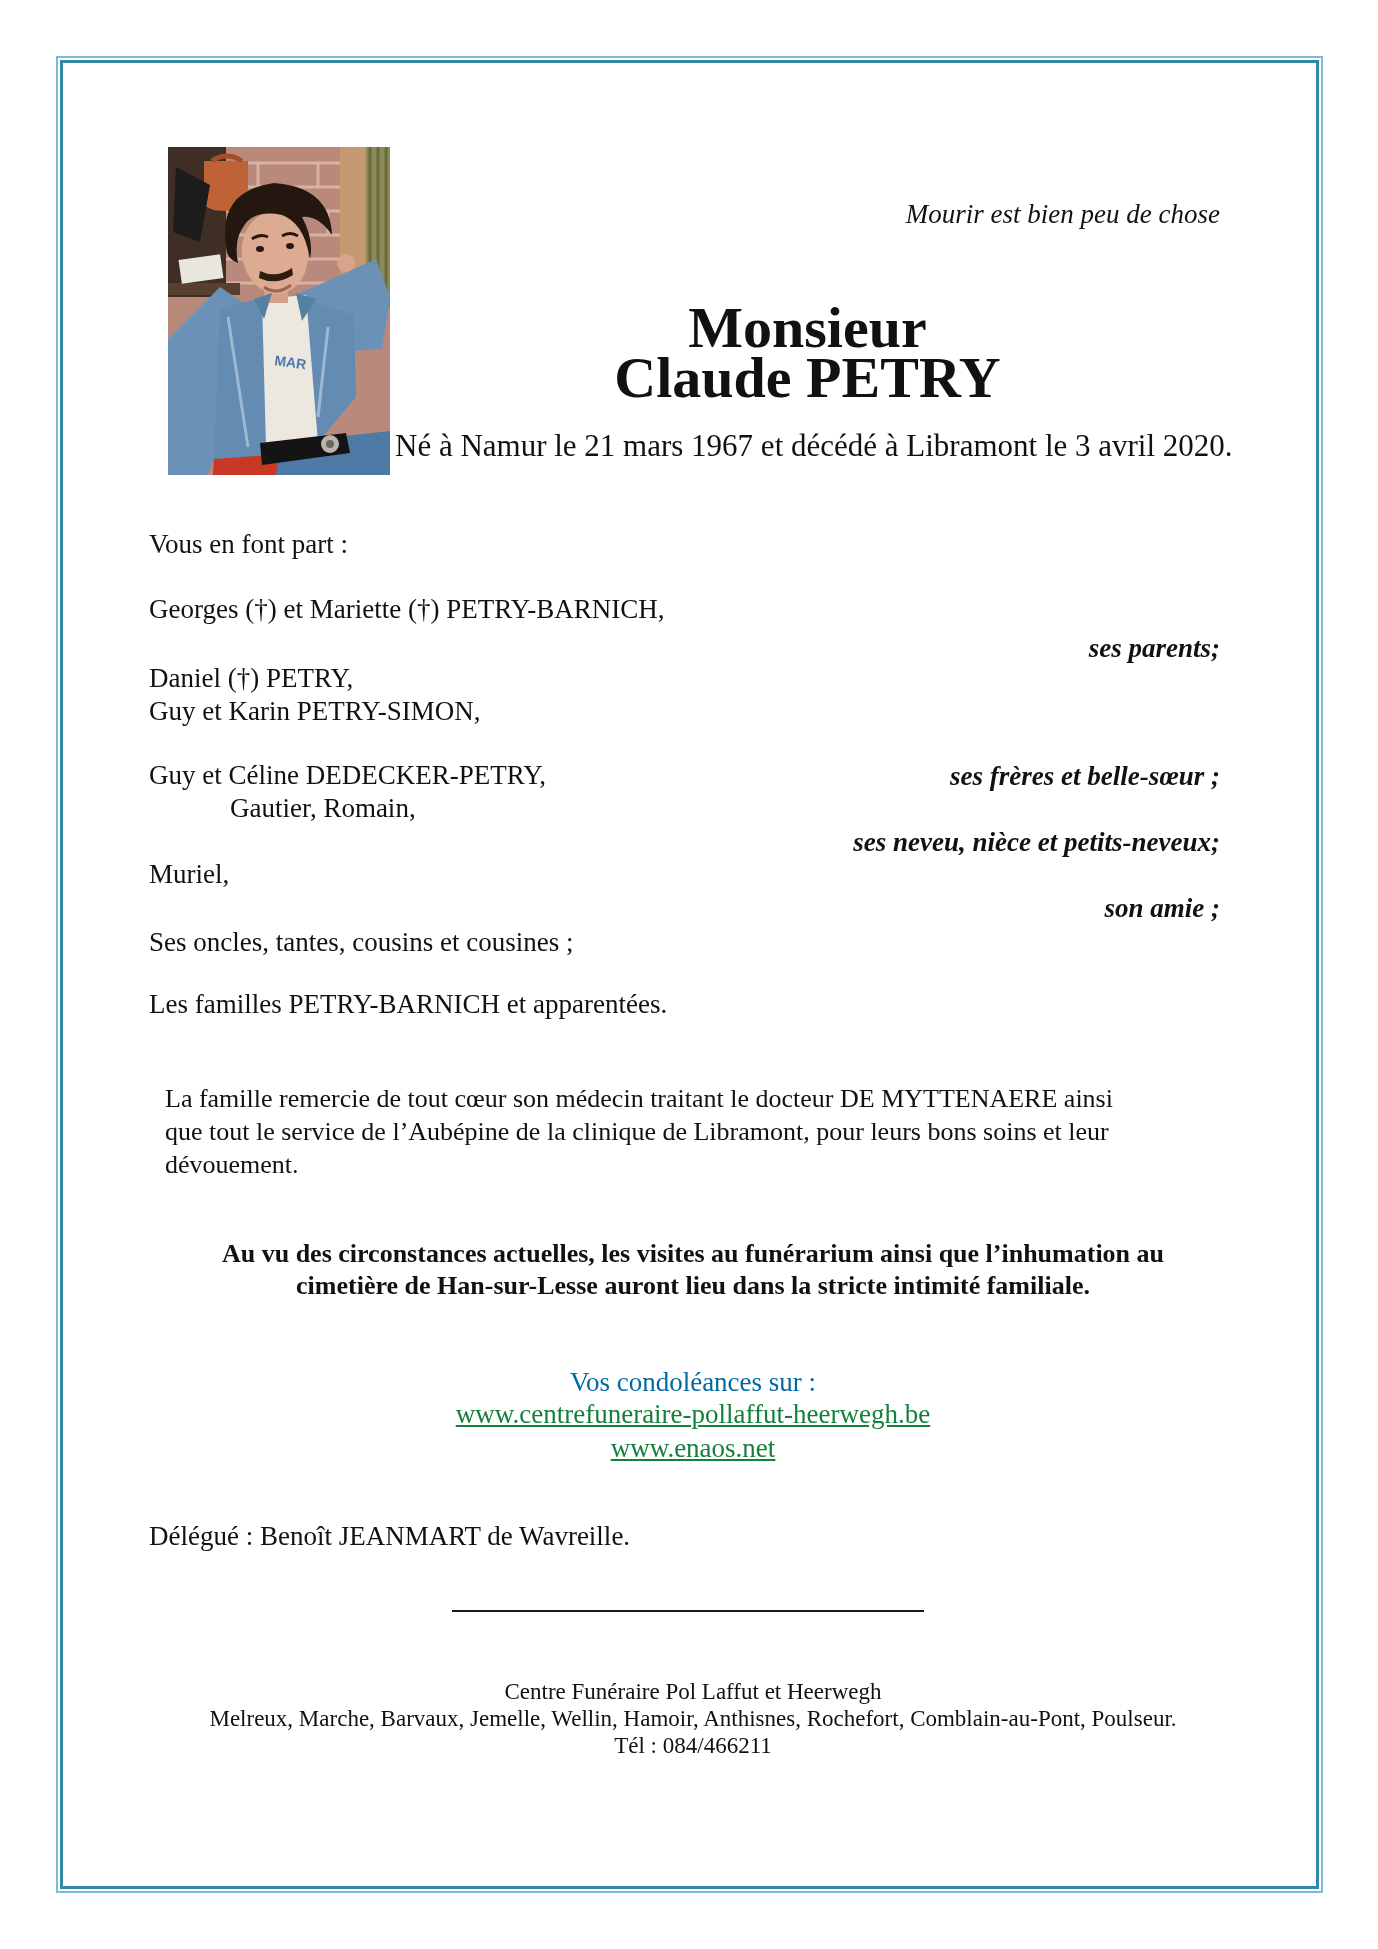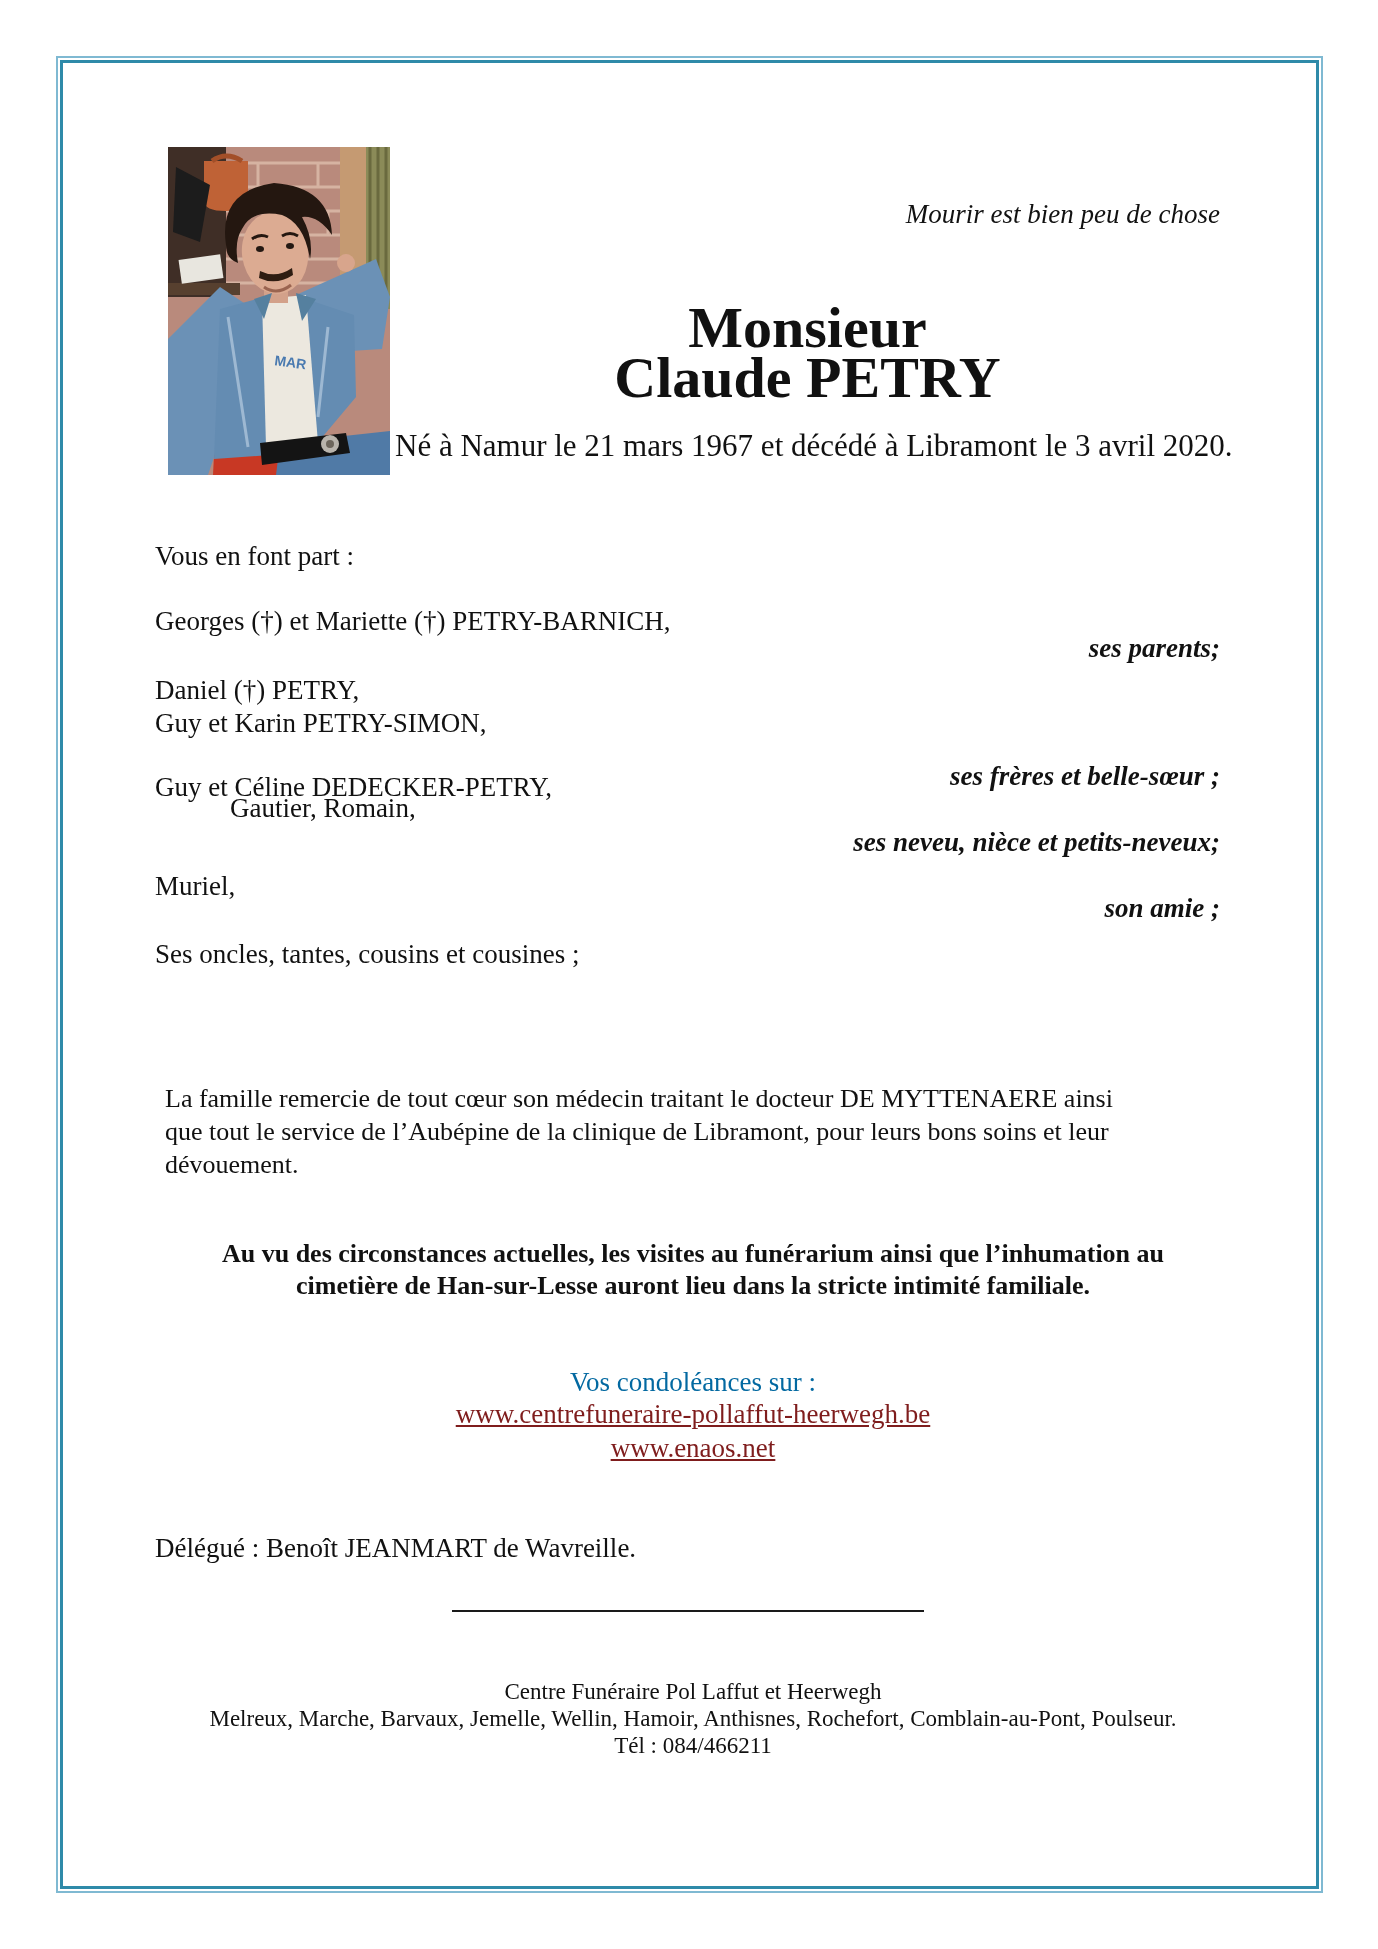--- a/index.html
+++ b/index.html
@@ -2,38 +2,38 @@
 <html><head>
 <meta charset="utf-8">
 <style>
   html,body{margin:0;padding:0;background:#ffffff;}
   .page{position:relative;width:1378px;height:1949px;background:#ffffff;overflow:hidden;
         font-family:"Liberation Serif","DejaVu Serif",serif;color:#111;}
   .frame{position:absolute;left:56px;top:56px;width:1267px;height:1837px;box-sizing:border-box;
          border:2px solid #7FB9D2;padding:2px;}
   .frame-inner{width:100%;height:100%;box-sizing:border-box;border:3px solid #2E8AA9;}
   .t{position:absolute;white-space:nowrap;font-size:27px;line-height:33px;}
-  .left{left:155px;margin-top:12px;}
+  .left{left:149px;}
   .indent{left:230px;}
   .right{right:158px;text-align:right;}
   .rel{font-weight:bold;font-style:italic;}
   .quote{position:absolute;top:199px;right:158px;text-align:right;
          font-style:italic;font-size:27px;line-height:31px;}
   .titleblock{position:absolute;left:395px;width:825px;top:303px;text-align:center;
               font-weight:bold;font-size:58px;line-height:50px;}
   .lifeline{position:absolute;left:395px;width:825px;top:429px;text-align:left;
             font-size:31px;line-height:33px;white-space:nowrap;}
   .thanks{position:absolute;left:165px;top:1082px;width:1056px;font-size:26px;line-height:33px;}
   .thanks div{white-space:nowrap;}
   .notice{position:absolute;left:165px;top:1238px;width:1056px;text-align:center;
           font-weight:bold;font-size:26px;line-height:32px;}
   .notice div{white-space:nowrap;}
   .cond{position:absolute;left:165px;width:1056px;text-align:center;font-size:27px;line-height:33px;}
   .cond-label{color:#0369a1;}
-  .cond a{color:#7f1d1d;text-decoration:underline;}
+  .cond a{color:#15803d;text-decoration:underline;}
   .rule{position:absolute;left:452px;top:1610px;width:472px;height:0;border-top:2px solid #1a1a1a;}
   .footer{position:absolute;left:165px;top:1678px;width:1056px;text-align:center;
           font-size:23px;line-height:27px;}
   .photo{position:absolute;left:168px;top:147px;width:222px;height:328px;overflow:hidden;}
   .photo svg{display:block;}
 </style>
 </head>
 <body>
 
 <div class="page">
@@ -99,20 +99,21 @@
   <div class="t right rel" style="top:632px">ses parents;</div>
   <div class="t left" style="top:662px">Daniel (†) PETRY,</div>
   <div class="t left" style="top:695px">Guy et Karin PETRY-SIMON,</div>
   <div class="t right rel" style="top:760px">ses frères et belle-sœur ;</div>
   <div class="t left" style="top:759px">Guy et Céline DEDECKER-PETRY,</div>
   <div class="t indent" style="top:792px">Gautier, Romain,</div>
   <div class="t right rel" style="top:826px">ses neveu, nièce et petits-neveux;</div>
   <div class="t left" style="top:858px">Muriel,</div>
   <div class="t right rel" style="top:892px">son amie ;</div>
   <div class="t left" style="top:926px">Ses oncles, tantes, cousins et cousines ;</div>
+  <div class="t left" style="top:988px">Les familles PETRY-BARNICH et apparentées.</div>
 
   <div class="thanks">
     <div>La famille remercie de tout cœur son médecin traitant le docteur DE MYTTENAERE ainsi</div>
     <div>que tout le service de l’Aubépine de la clinique de Libramont, pour leurs bons soins et leur</div>
     <div>dévouement.</div>
   </div>
 
   <div class="notice">
     <div>Au vu des circonstances actuelles, les visites au funérarium ainsi que l’inhumation au</div>
     <div>cimetière de Han-sur-Lesse auront lieu dans la stricte intimité familiale.</div>

